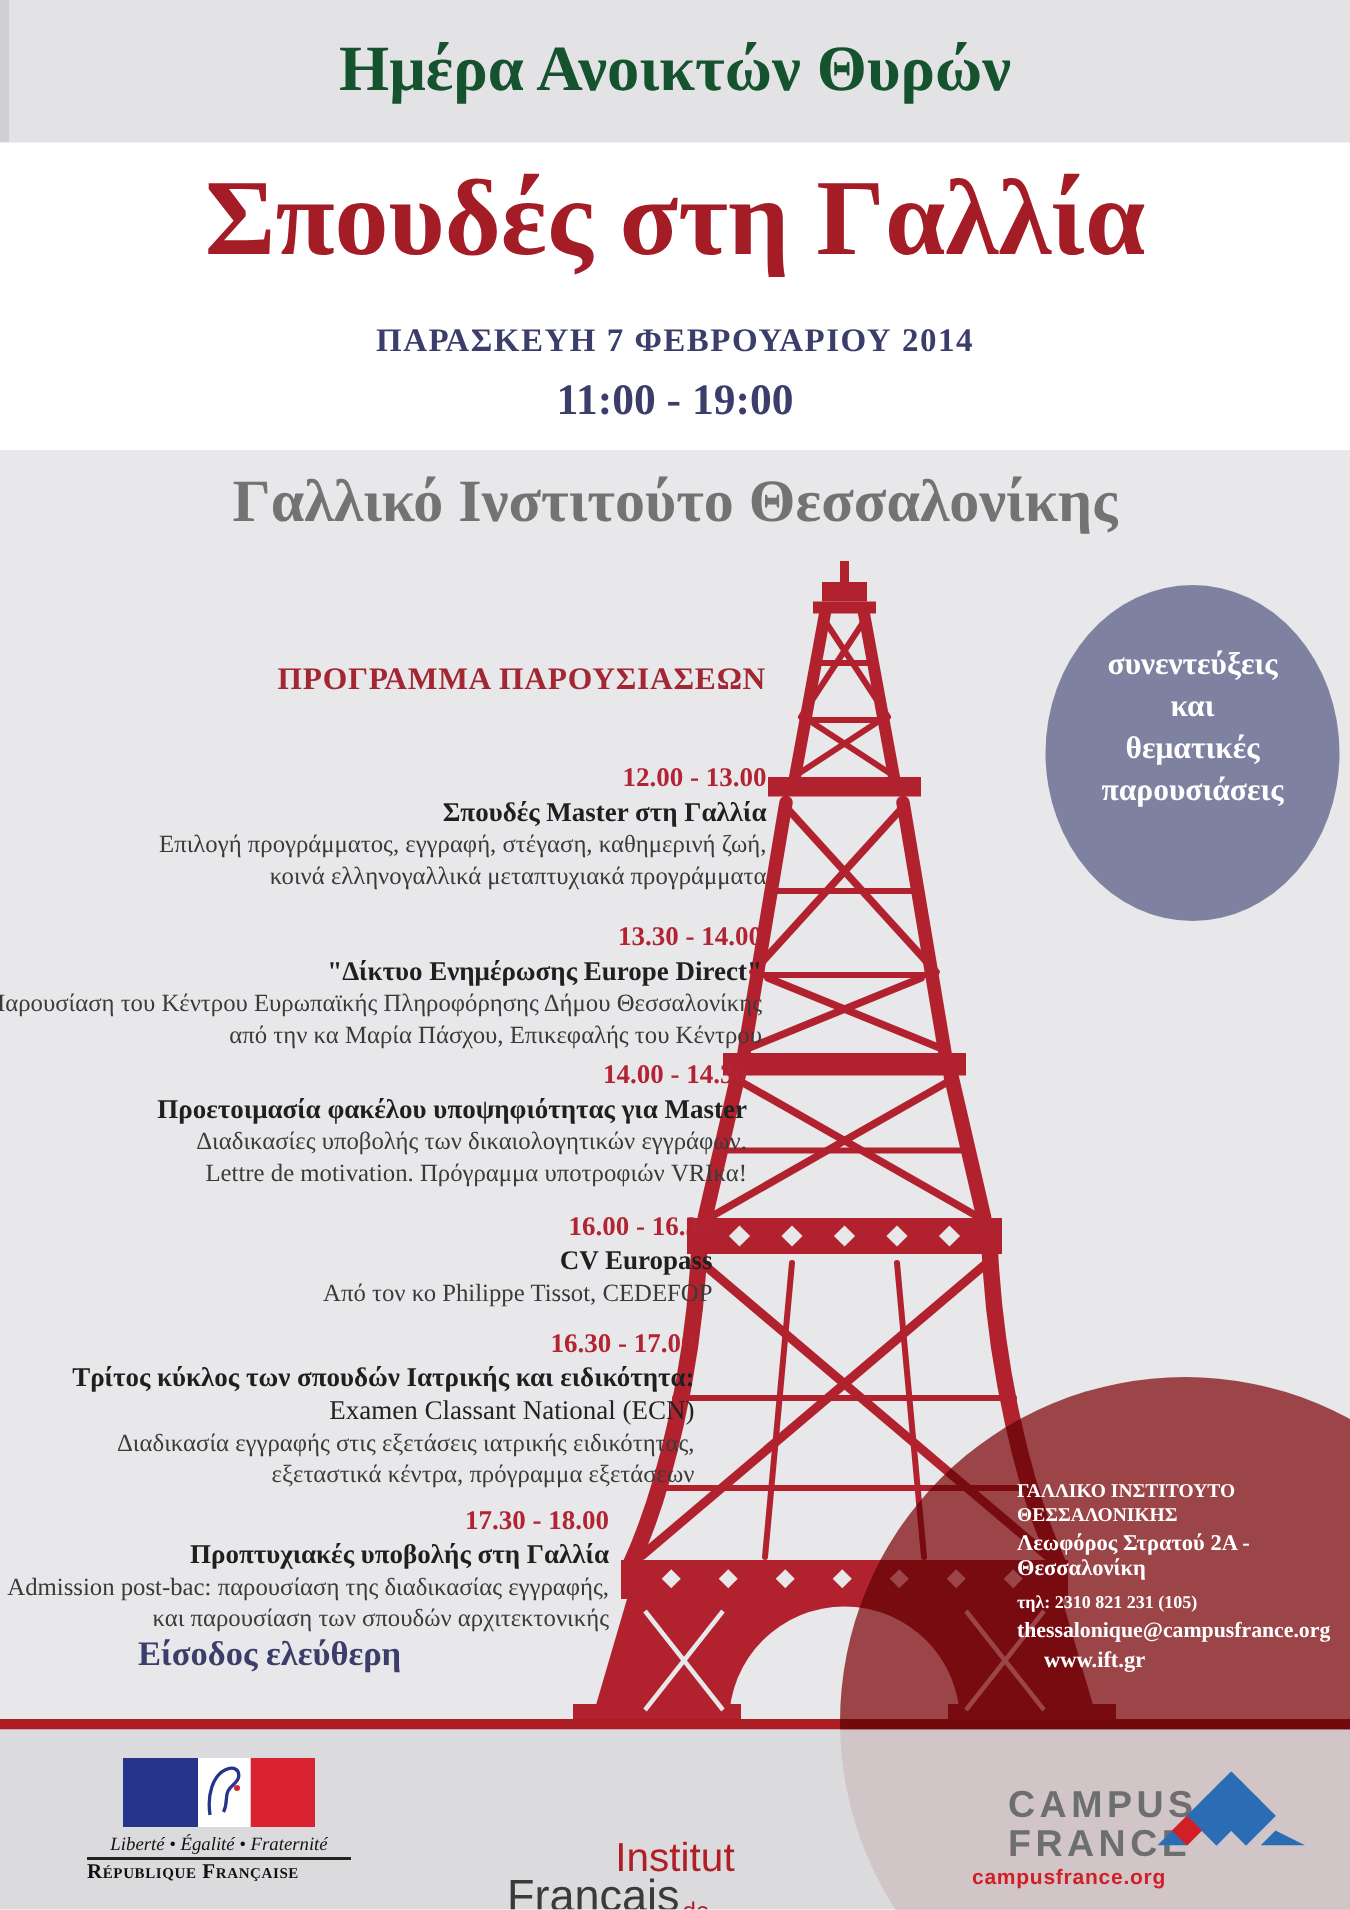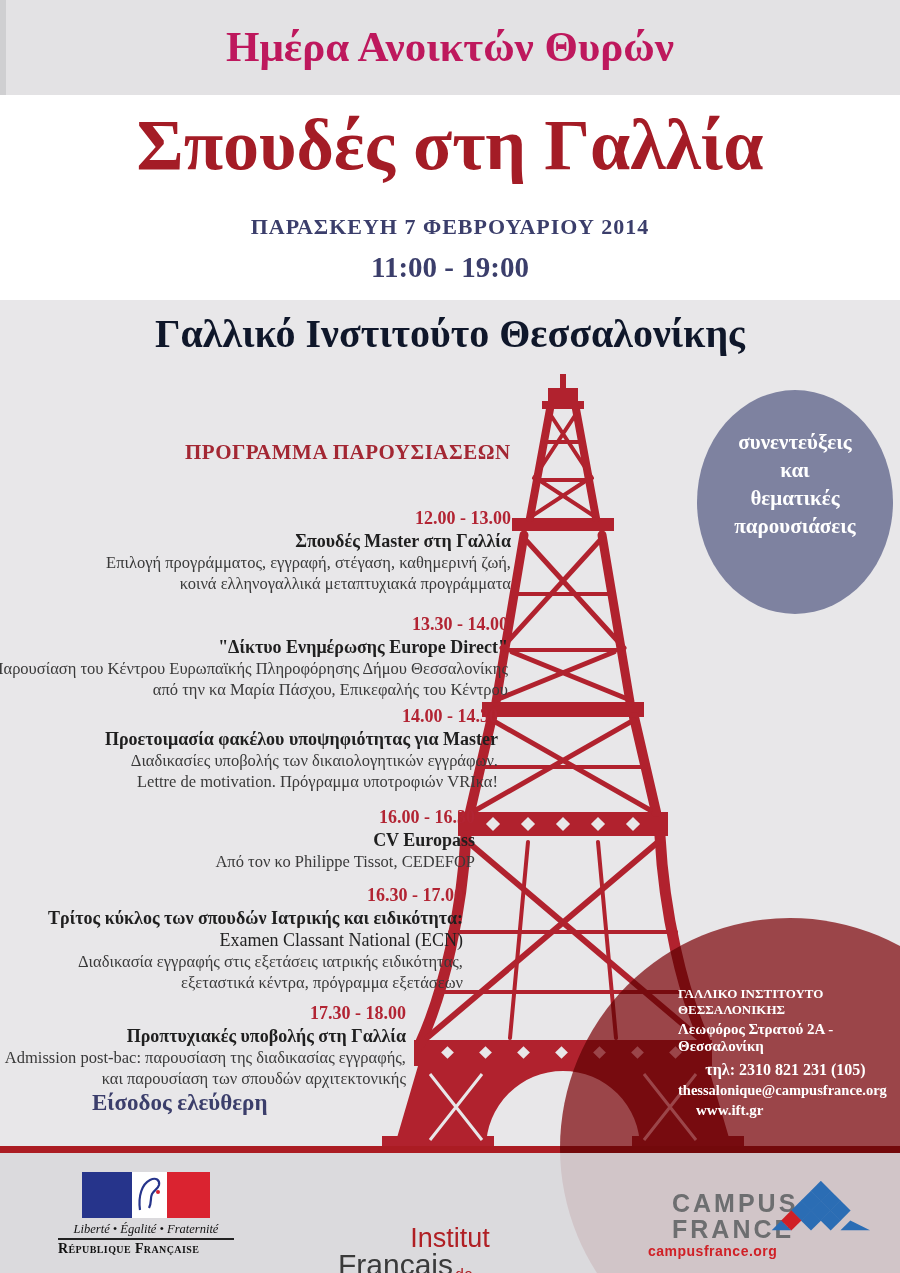--- a/index.html
+++ b/index.html
@@ -2,46 +2,46 @@
 <html><head>
 <meta charset="utf-8">
 <style>
   html,body{margin:0;padding:0;}
   #poster{position:relative;width:900px;height:1273px;overflow:hidden;
     background:#e8e7e9;font-family:"Liberation Serif","DejaVu Serif",serif;}
   .abs{position:absolute;}
   
   .band-top{left:0;top:0;width:900px;height:95px;background:#e3e2e4;border-left:6px solid #cfcfd1;}
   .band-white{left:0;top:95px;width:900px;height:205px;background:#ffffff;}
-  .open-day{left:0;top:22px;width:900px;text-align:center;font-size:43px;font-weight:bold;color:#be185d;}
+  .open-day{left:0;top:22px;width:900px;text-align:center;font-size:43px;font-weight:bold;color:#14532d;}
   .big-title{left:0;top:104px;width:900px;text-align:center;font-size:72px;font-weight:bold;color:#a41c26;}
   .date-line{left:0;top:214px;width:900px;text-align:center;font-size:22px;font-weight:bold;color:#3b3e6b;letter-spacing:1px;}
   .time-line{left:0;top:251px;width:900px;text-align:center;font-size:29px;font-weight:bold;color:#3b3e6b;}
-  .venue{left:0;top:310px;width:900px;text-align:center;font-size:40px;font-weight:bold;color:#0f172a;}
+  .venue{left:0;top:310px;width:900px;text-align:center;font-size:40px;font-weight:bold;color:#737373;}
   
   .prog-head{left:185px;top:440px;font-size:21px;font-weight:bold;color:#a32733;letter-spacing:.5px;}
   .prog-item{position:absolute;text-align:right;white-space:nowrap;z-index:6;}
   .pi-time{font-size:18px;font-weight:bold;color:#b22433;line-height:23px;}
   .pi-title{font-size:18px;font-weight:bold;color:#1f1f1f;line-height:22px;}
   .pi-sub{font-size:18px;color:#222;line-height:22px;}
   .pi-line{font-size:16.5px;color:#3a3a3a;line-height:21px;}
   .pi0{top:507px;right:389px}.pi1{top:613px;right:392px}.pi2{top:705px;right:402px}
   .pi3{top:806px;right:425px}.pi4{top:884px;right:437px}.pi5{top:1002px;right:494px}
   .free-entry{left:92px;top:1090px;font-size:23px;font-weight:bold;color:#3b3e6b;z-index:6;}
   
   .badge{left:697px;top:390px;width:196px;height:224px;border-radius:50%;background:#7e82a0;z-index:5;}
   .badge-text{left:697px;top:428px;width:196px;text-align:center;color:#fff;font-size:21px;
     font-weight:bold;line-height:28px;z-index:6;}
   
   .contact-circle{left:560px;top:918px;width:460px;height:460px;border-radius:50%;
     background:#ab4c50;mix-blend-mode:multiply;z-index:3;}
   .contact-text{left:678px;top:986px;width:215px;color:#fff;z-index:6;font-weight:bold;}
   .ct-name{font-size:13px;margin-bottom:3px;}
   .ct-addr{font-size:15px;margin-bottom:6px;}
-  .ct-phone{font-size:16px;margin-bottom:3px;text-align:center;}
+  .ct-phone{font-size:12px;margin-bottom:3px;}
   .ct-email{font-size:14.5px;margin-bottom:3px;}
   .ct-web{font-size:15px;padding-left:18px;}
   
   .red-line{left:0;top:1146px;width:900px;height:7px;background:#ab1c23;z-index:2;}
   .footer{left:0;top:1153px;width:900px;height:120px;background:rgba(217,216,219,0.87);z-index:4;}
   .flag{left:82px;top:1172px;width:128px;height:46px;display:flex;z-index:5;}
   .flag .b{width:50px;background:#26348b;}
   .flag .w{width:35px;background:#fff;position:relative;}
   .flag .r{width:43px;background:#da2330;}
   .motto{left:58px;top:1222px;width:176px;text-align:center;font-size:12.5px;font-style:italic;color:#111;z-index:5;}

